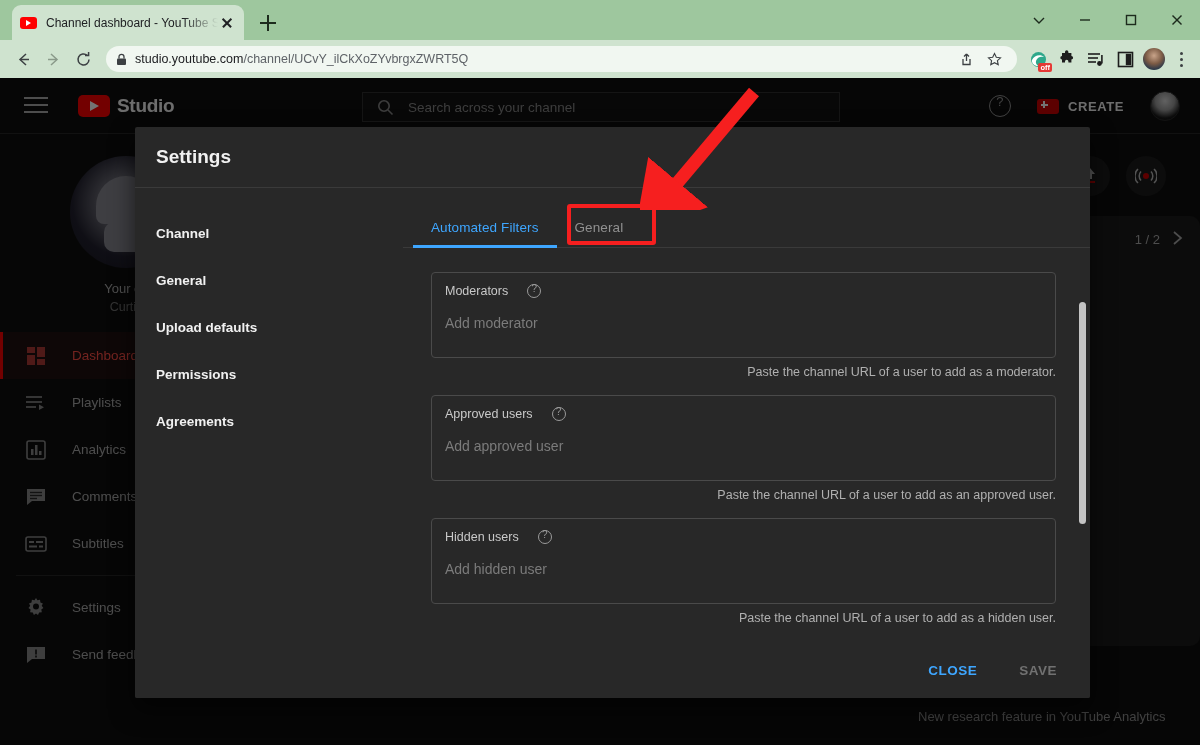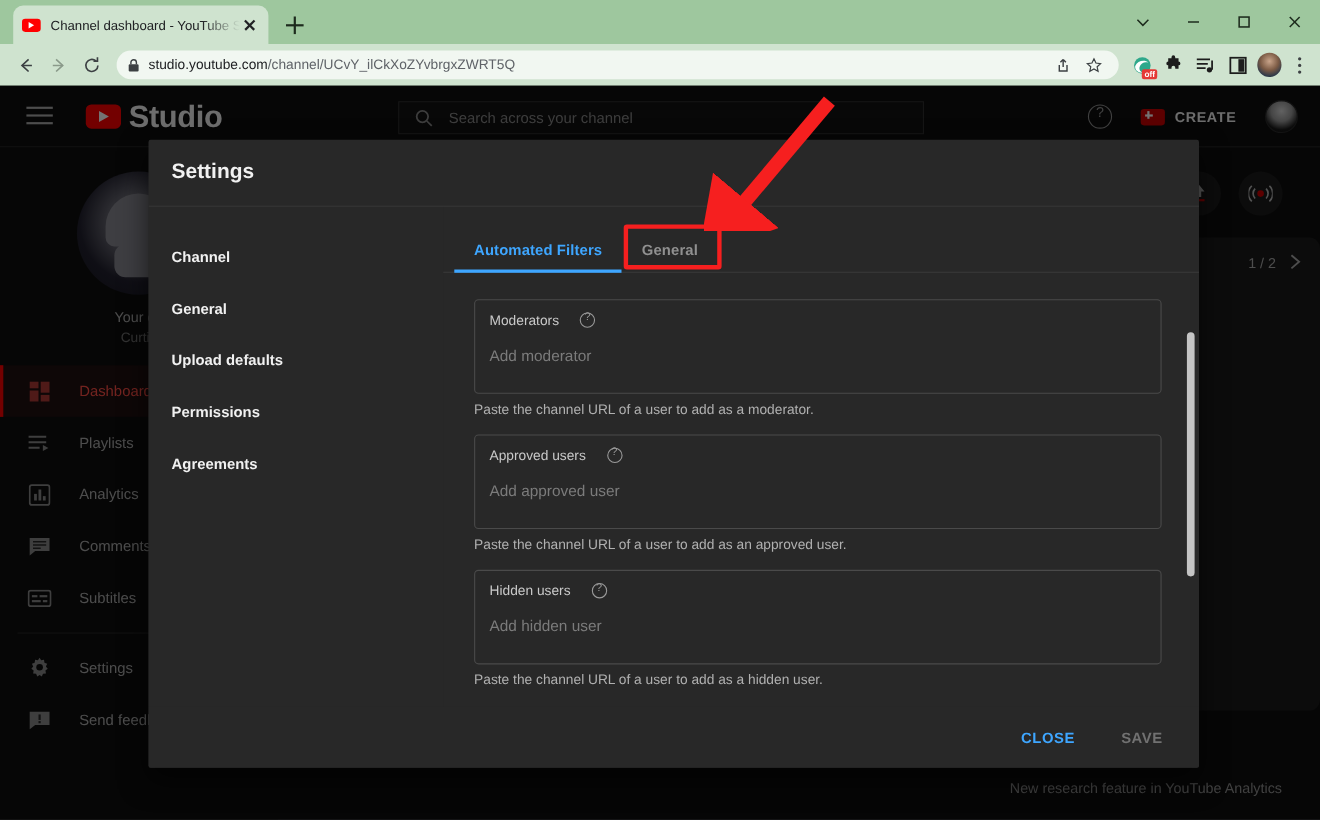--- a/index.html
+++ b/index.html
@@ -94,21 +94,21 @@
     display: flex; align-items: center;
   }
   .hamburger { width: 24px; height: 18px; margin-left: 24px; cursor: pointer; flex:0 0 auto; }
   .hamburger span { display: block; height: 2px; background: #aaa; margin-bottom: 5px; }
   .studio-logo { display: flex; align-items: center; margin-left: 30px; flex:0 0 auto; cursor:pointer; }
   .yt-mark { width: 32px; height: 22px; background: #ff0000; border-radius: 5px; position: relative; }
   .yt-mark::after {
     content:""; position: absolute; left: 12px; top: 6px;
     border-left: 9px solid #fff; border-top: 5px solid transparent; border-bottom: 5px solid transparent;
   }
-  .studio-word { color: #f1f1f1; font-size: 28px; font-weight: bold; margin-left: 7px; letter-spacing: -.3px; }
+  .studio-word { color: #f1f1f1; font-size: 19px; font-weight: bold; margin-left: 7px; letter-spacing: -.3px; }
   .searchbox {
     position: absolute; left: 362px; top: 14px; width: 478px; height: 30px;
     border: 1px solid #303030; background: #121212; display: flex; align-items: center; padding: 0 14px;
   }
   .search-ph { color: #888; font-size: 13.5px; margin-left: 14px; }
   .hdr-right { position: absolute; right: 20px; top: 0; height: 56px; display: flex; align-items: center; gap: 14px; }
   .help-icon { width: 22px; height: 22px; border: 1.6px solid #909090; border-radius: 50%; position: relative; cursor:pointer; }
   .help-icon::after { content: "?"; position: absolute; left: 0; right: 0; top: -2px; text-align: center; color: #909090; font-size: 13px; }
   .create-btn { display: flex; align-items: center; gap: 9px; padding: 6px 12px; cursor: pointer; }
   .cam-icon { width: 22px; height: 15px; background: #cc0000; border-radius: 3px; position: relative; }
@@ -193,40 +193,40 @@
   .dlg-side { width: 268px; flex: 0 0 auto; padding-top: 22px; background: #282828; }
   .side-item {
     height: 47px; display: flex; align-items: center; padding-left: 21px;
     color: #f1f1f1; font-size: 13.5px; font-weight: bold; cursor: pointer;
   }
   .side-item.selected { background: #1c1c1c; }
 
   .dlg-main { flex: 1 1 auto; position: relative; min-width: 0; display: flex; flex-direction: column; background: #282828; }
   .tabs { height: 60px; display: flex; align-items: flex-end; padding-left: 10px; border-bottom: 1px solid #3a3a3a; flex:0 0 auto; }
   .tab-btn {
-    position: relative; padding: 0 18px 12px 18px; color: #909090; font-size: 13.5px; font-weight: bold;
+    position: relative; padding: 0 18px 12px 18px; color: #909090; font-size: 13.5px; font-weight: normal;
     cursor: pointer; letter-spacing: .1px;
   }
   .tab-btn.active { color: #3ea6ff; }
   .tab-btn.active::after { content:""; position:absolute; left: 0; right: 0; bottom: -1px; height: 3px; background: #3ea6ff; }
 
   .tab-content { flex: 1 1 auto; overflow: hidden; padding: 24px 34px 0 28px; position: relative; }
   .field-group { margin-bottom: 16px; }
   .field-box {
     border: 1px solid #4a4a4a; border-radius: 4px; padding: 11px 13px 0 13px; height: 86px;
     background: transparent;
   }
   .field-label { display: flex; align-items: center; gap: 19px; color: #c9c9c9; font-size: 12.5px; }
   .qmark {
     width: 14px; height: 14px; border: 1.3px solid #9a9a9a; border-radius: 50%; position: relative;
     display:inline-block; cursor: pointer; flex:0 0 auto;
   }
   .qmark::after { content:"?"; position:absolute; left:0; right:0; top:-2.2px; text-align:center; font-size:10px; color:#9a9a9a; }
   .field-input { color: #7b7b7b; font-size: 14px; margin-top: 17px; cursor: text; }
-  .field-help { color: #b0b0b0; font-size: 12.5px; margin-top: 7px; }
+  .field-help { color: #b0b0b0; font-size: 12.5px; margin-top: 7px; text-align: right; }
 
   .dlg-scrollbar {
     position: absolute; right: 4px; top: 54px; width: 7px; height: 222px;
     background: #c4c4c4; border-radius: 4px; cursor: pointer;
   }
 
   .dlg-foot {
     height: 56px; flex: 0 0 auto; display: flex; align-items: center; justify-content: flex-end;
     gap: 20px; padding-right: 22px; background: #282828;
   }

